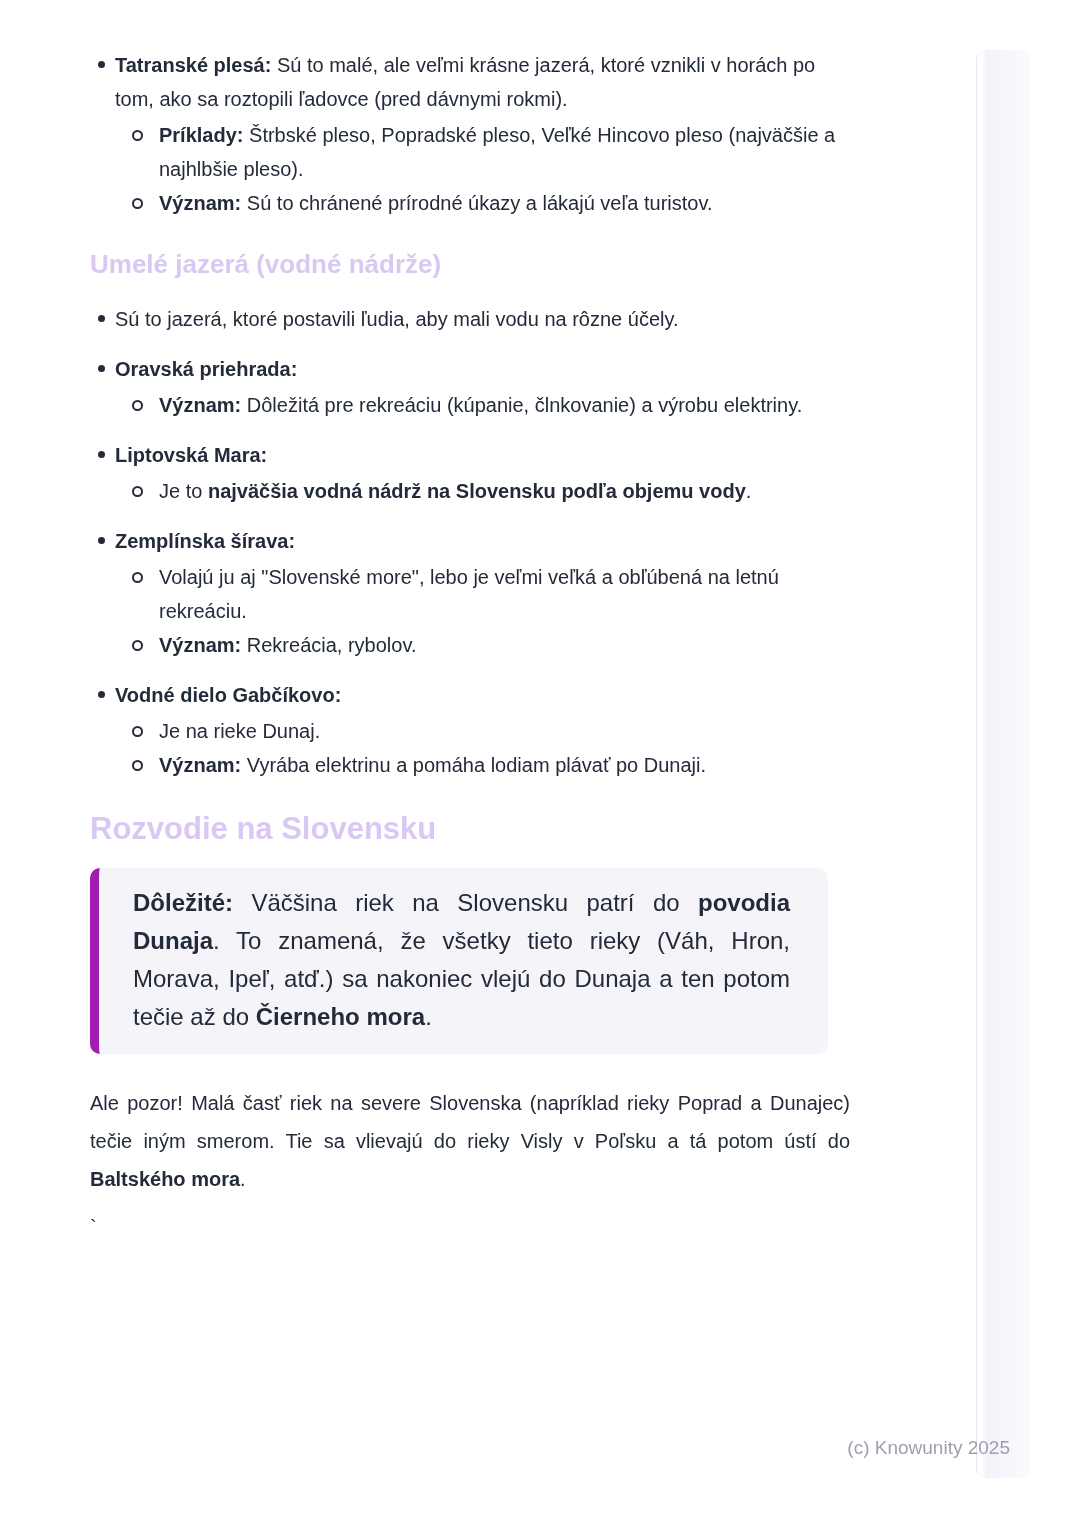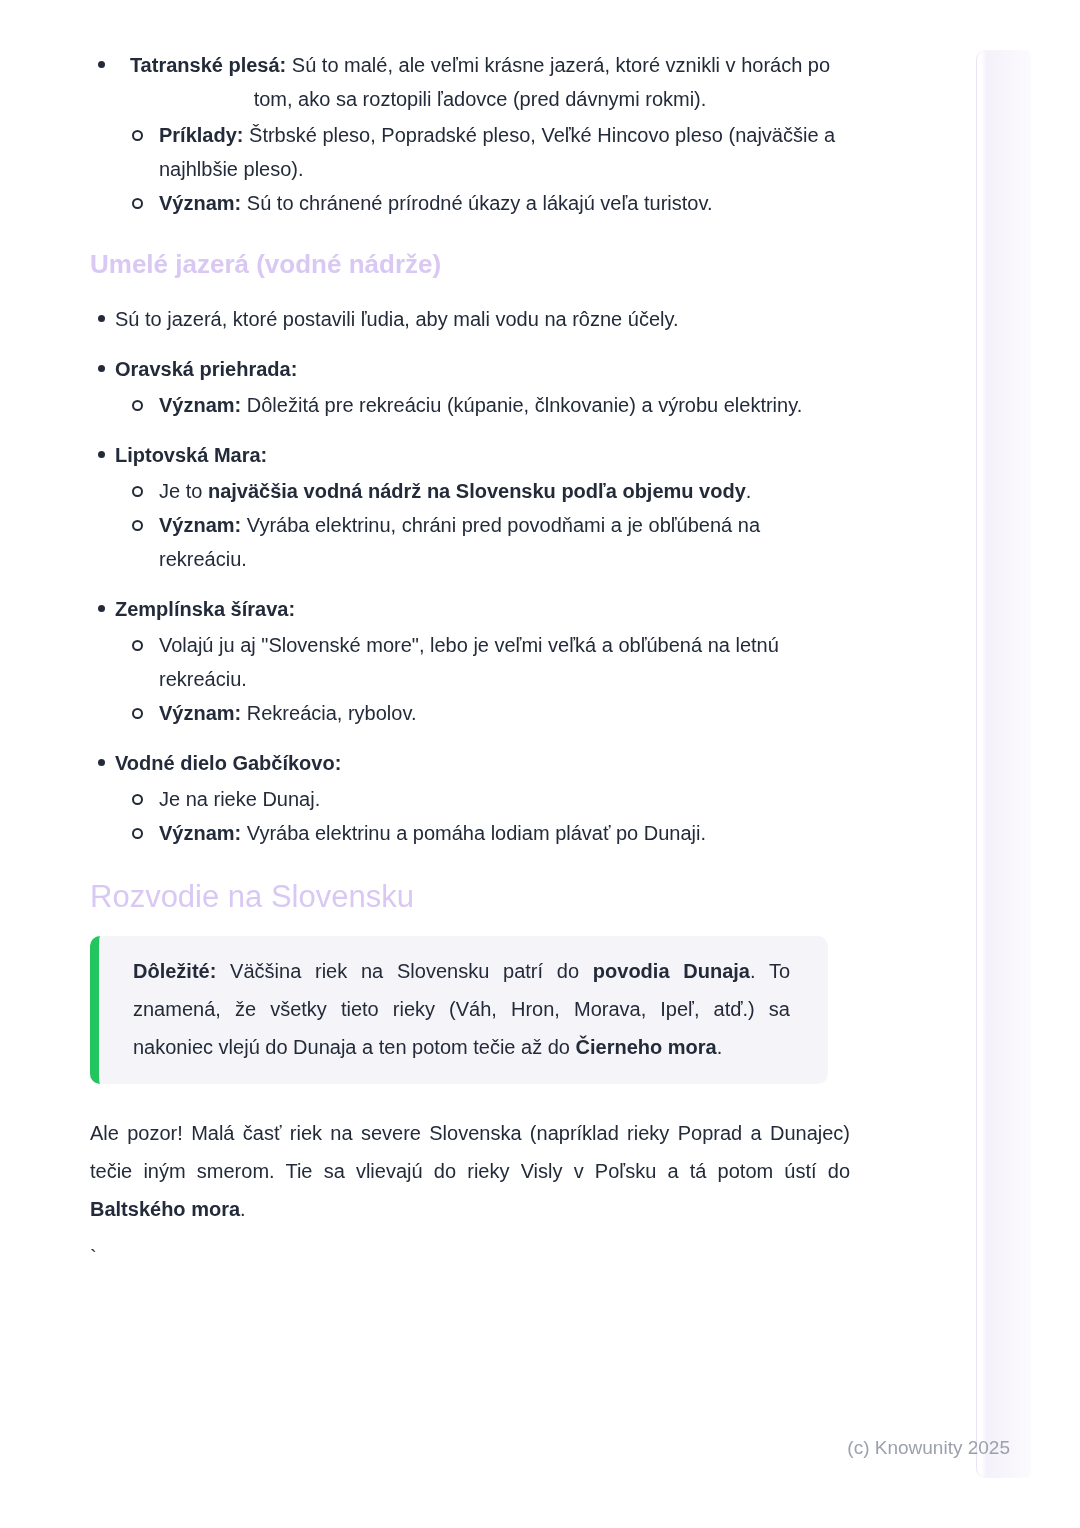--- a/index.html
+++ b/index.html
@@ -34,21 +34,21 @@
 
   strong, .bold { font-weight: 700; }
 
   
   .l1 {
     position: relative;
     padding-left: 25px;
     max-width: 730px;
     margin: 16px 0 0 0;
   }
-  .l1:first-child { margin-top: 0; text-align: center; }
+  .l1:first-child { margin-top: 0; }
   .disc {
     position: absolute;
     left: 8px; top: 13px;
     width: 7px; height: 7px;
     border-radius: 50%;
     background: #232b3a;
   }
 
   
   .l2 {
@@ -70,34 +70,34 @@
   .h2 {
     font-size: 26px;
     line-height: 36px;
     font-weight: 700;
     color: #d8c8f3;
     margin: 26px 0 20px 0;
   }
   .h1 {
     font-size: 31px;
     line-height: 42px;
-    font-weight: 400;
+    font-weight: 700;
     color: #d8c8f3;
     margin: 26px 0 0 0;
   }
 
   .callout {
     box-sizing: border-box;
     width: 738px;
     margin-top: 18px;
     background: #f5f4f8;
-    border-left: 9px solid #22c55e;
+    border-left: 9px solid #a21caf;
     border-radius: 10px;
     padding: 16px 38px 18px 34px;
-    font-size: 20px;
+    font-size: 24px;
     line-height: 38px;
     text-align: justify;
   }
 
   .para {
     width: 760px;
     margin-top: 30px;
     font-size: 20px;
     line-height: 38px;
     text-align: justify;
@@ -127,21 +127,20 @@
 <div class="content" id="content">
     <div class="l1"><span class="disc"></span><span class="txt"><strong class="bold">Tatranské plesá:</strong><span> Sú to malé, ale veľmi krásne jazerá, ktoré vznikli v horách po tom, ako sa roztopili ľadovce (pred dávnymi rokmi).</span></span></div>
     <div class="l2"><span class="circle"></span><span class="txt"><strong class="bold">Príklady:</strong><span> Štrbské pleso, Popradské pleso, Veľké Hincovo pleso (najväčšie a najhlbšie pleso).</span></span></div>
     <div class="l2"><span class="circle"></span><span class="txt"><strong class="bold">Význam:</strong><span> Sú to chránené prírodné úkazy a lákajú veľa turistov.</span></span></div>
     <div class="h2">Umelé jazerá (vodné nádrže)</div>
     <div class="l1"><span class="disc"></span><span class="txt"><span>Sú to jazerá, ktoré postavili ľudia, aby mali vodu na rôzne účely.</span></span></div>
     <div class="l1"><span class="disc"></span><span class="txt"><strong class="bold">Oravská priehrada:</strong></span></div>
     <div class="l2"><span class="circle"></span><span class="txt"><strong class="bold">Význam:</strong><span> Dôležitá pre rekreáciu (kúpanie, člnkovanie) a výrobu elektriny.</span></span></div>
     <div class="l1"><span class="disc"></span><span class="txt"><strong class="bold">Liptovská Mara:</strong></span></div>
     <div class="l2"><span class="circle"></span><span class="txt"><span>Je to </span><strong class="bold">najväčšia vodná nádrž na Slovensku podľa objemu vody</strong><span>.</span></span></div>
-    <div class="l2"><span class="circle"></span><span class="txt"><strong class="bold">Význam:</strong><span> Vyrába elektrinu, chráni pred povodňami a je obľúbená na rekreáciu.</span></span></div>
     <div class="l1"><span class="disc"></span><span class="txt"><strong class="bold">Zemplínska šírava:</strong></span></div>
     <div class="l2"><span class="circle"></span><span class="txt"><span>Volajú ju aj "Slovenské more", lebo je veľmi veľká a obľúbená na letnú rekreáciu.</span></span></div>
     <div class="l2"><span class="circle"></span><span class="txt"><strong class="bold">Význam:</strong><span> Rekreácia, rybolov.</span></span></div>
     <div class="l1"><span class="disc"></span><span class="txt"><strong class="bold">Vodné dielo Gabčíkovo:</strong></span></div>
     <div class="l2"><span class="circle"></span><span class="txt"><span>Je na rieke Dunaj.</span></span></div>
     <div class="l2"><span class="circle"></span><span class="txt"><strong class="bold">Význam:</strong><span> Vyrába elektrinu a pomáha lodiam plávať po Dunaji.</span></span></div>
     <div class="h1">Rozvodie na Slovensku</div>
     <div class="callout"><strong class="bold">Dôležité:</strong><span> Väčšina riek na Slovensku patrí do </span><strong class="bold">povodia Dunaja</strong><span>. To znamená, že všetky tieto rieky (Váh, Hron, Morava, Ipeľ, atď.) sa nakoniec vlejú do Dunaja a ten potom tečie až do </span><strong class="bold">Čierneho mora</strong><span>.</span></div>
     <div class="para"><span>Ale pozor! Malá časť riek na severe Slovenska (napríklad rieky Poprad a Dunajec) tečie iným smerom. Tie sa vlievajú do rieky Visly v Poľsku a tá potom ústí do </span><strong class="bold">Baltského mora</strong><span>.</span></div>
     <div class="stray">`</div>

